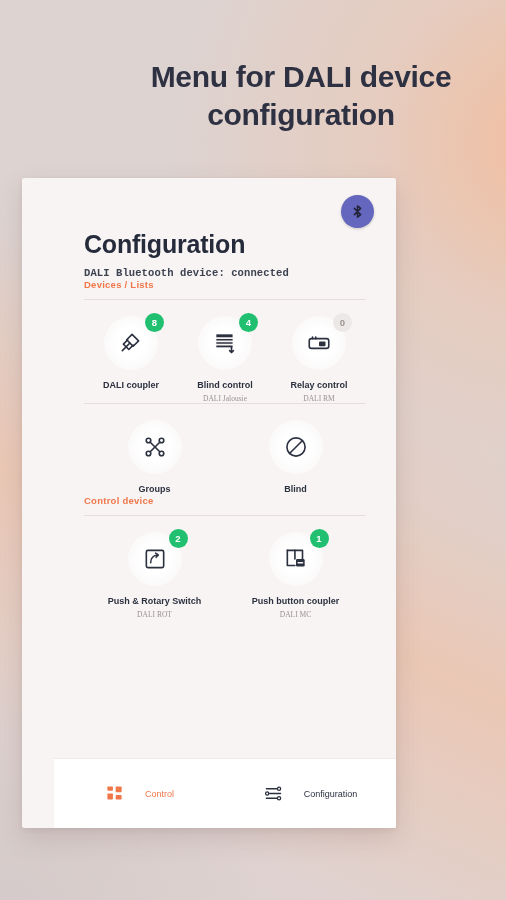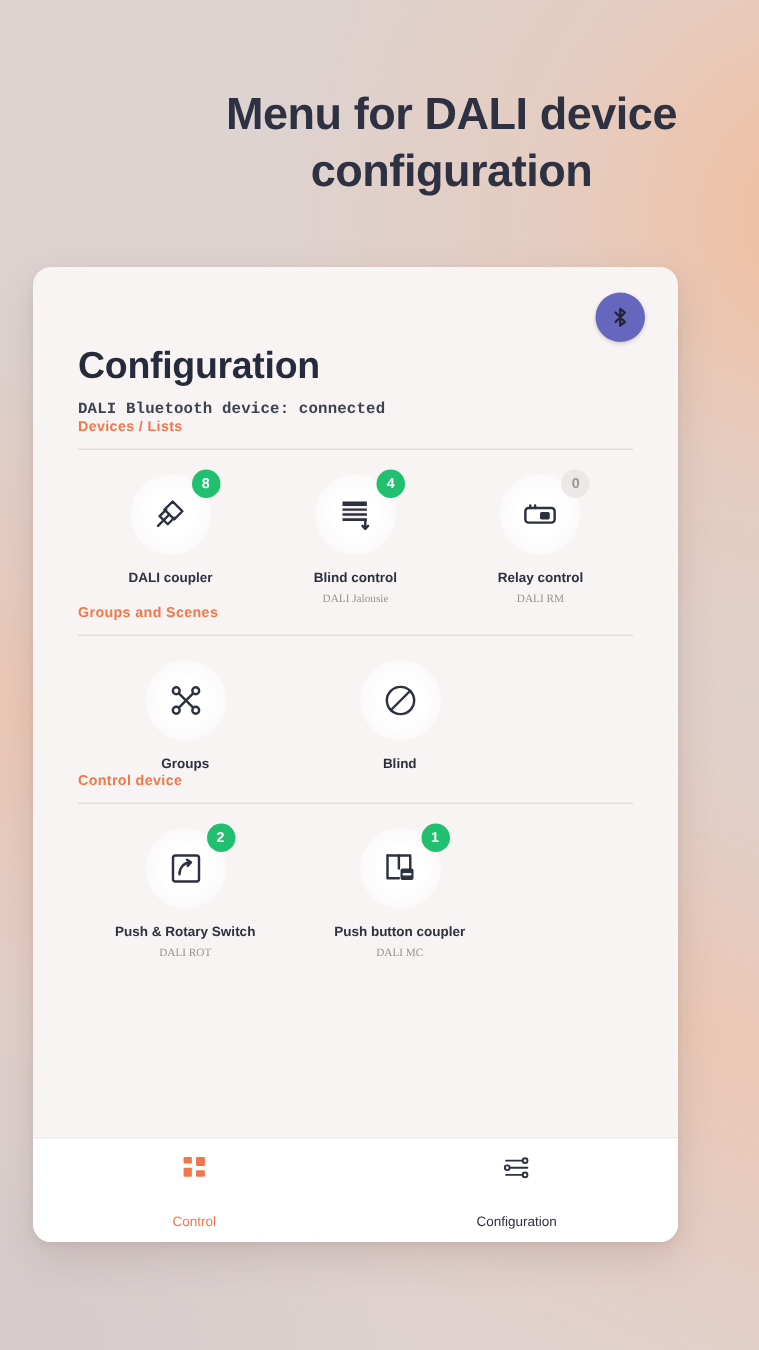--- a/index.html
+++ b/index.html
@@ -39,26 +39,26 @@
     line-height:1.28;
     letter-spacing:-0.3px;
     padding:0 34px;
     margin-left:48px;
   }
 
   
   .device-card{
     position:absolute;
     left:22px; top:178px;
-    width:430px; height:650px;
+    width:374px; height:650px;
     background:#f7f4f3;
-    border-radius:12px;
+    border-radius:2px;
     box-shadow:0 10px 26px rgba(120,95,95,0.20), 0 2px 5px rgba(120,95,95,0.10);
     overflow:hidden;
-    display:flex; flex-direction:column;
+    display:flex; flex-direction:column;padding-left:32px;
   }
   .card-inner{
     flex:1; position:relative; overflow:hidden;
     padding:0 30px;
   }
 
   .bt-button{
     position:absolute; right:22px; top:17px;
     width:33px; height:33px; border-radius:50%;
     background:#6566bd;
@@ -142,21 +142,21 @@
   .bottom-nav{
     height:70px;
     background:#ffffff;
     border-top:1px solid #efebe9;
     display:flex;
     align-items:center;
     flex-shrink:0;
   }
   .nav-item{
     flex:1;
-    display:flex; flex-direction:column; align-items:center; justify-content:center;
+    display:flex; flex-direction:row; align-items:center; justify-content:center;
     gap:21px;
   }
   .nav-glyph{ width:19px; height:19px; }
   .nav-glyph svg{ width:100%; height:100%; display:block; }
   .nav-label{ font-size:9px; color:#2c3140; }
   .nav-item.active .nav-label{ color:#f0774a; }
 </style>
 </head>
 <body>
 
@@ -232,21 +232,20 @@
             </div>
           </div>
           <div class="tile-label">Relay control</div>
           <div class="tile-sublabel">DALI RM</div>
         </div>
 
       </div>
     </div>
 
     <div class="section">
-      <div class="section-head">Groups and Scenes</div>
       <div class="section-rule"></div>
       <div class="tile-row">
 
         <div class="tile">
           <div class="tile-icon-wrap">
             <div class="tile-disc"></div>
             <div class="tile-glyph">
               <svg viewBox="0 0 24 24" fill="none" stroke="#2c3140" stroke-width="1.5" stroke-linecap="round" stroke-linejoin="round">
                 <circle cx="6" cy="6" r="2.1"></circle>
                   <circle cx="18" cy="6" r="2.1"></circle>

